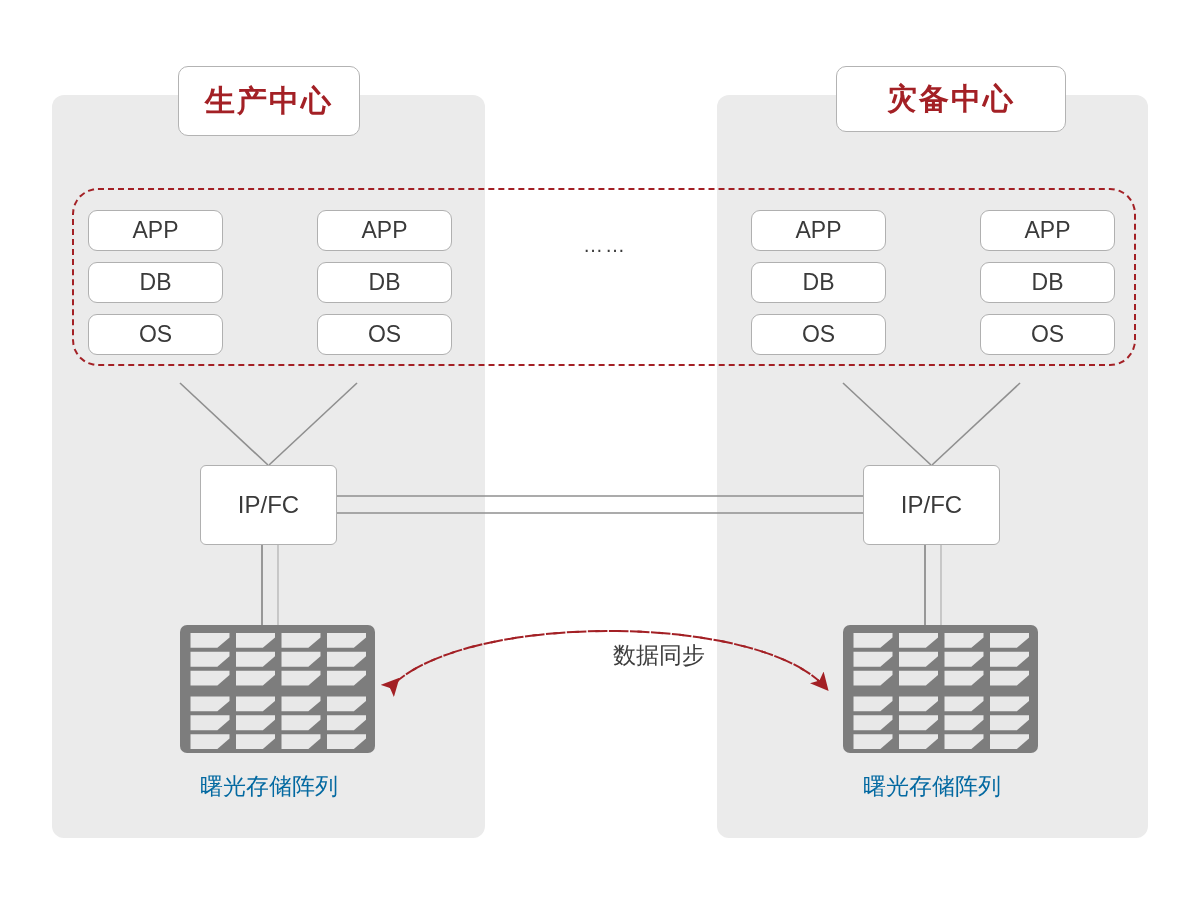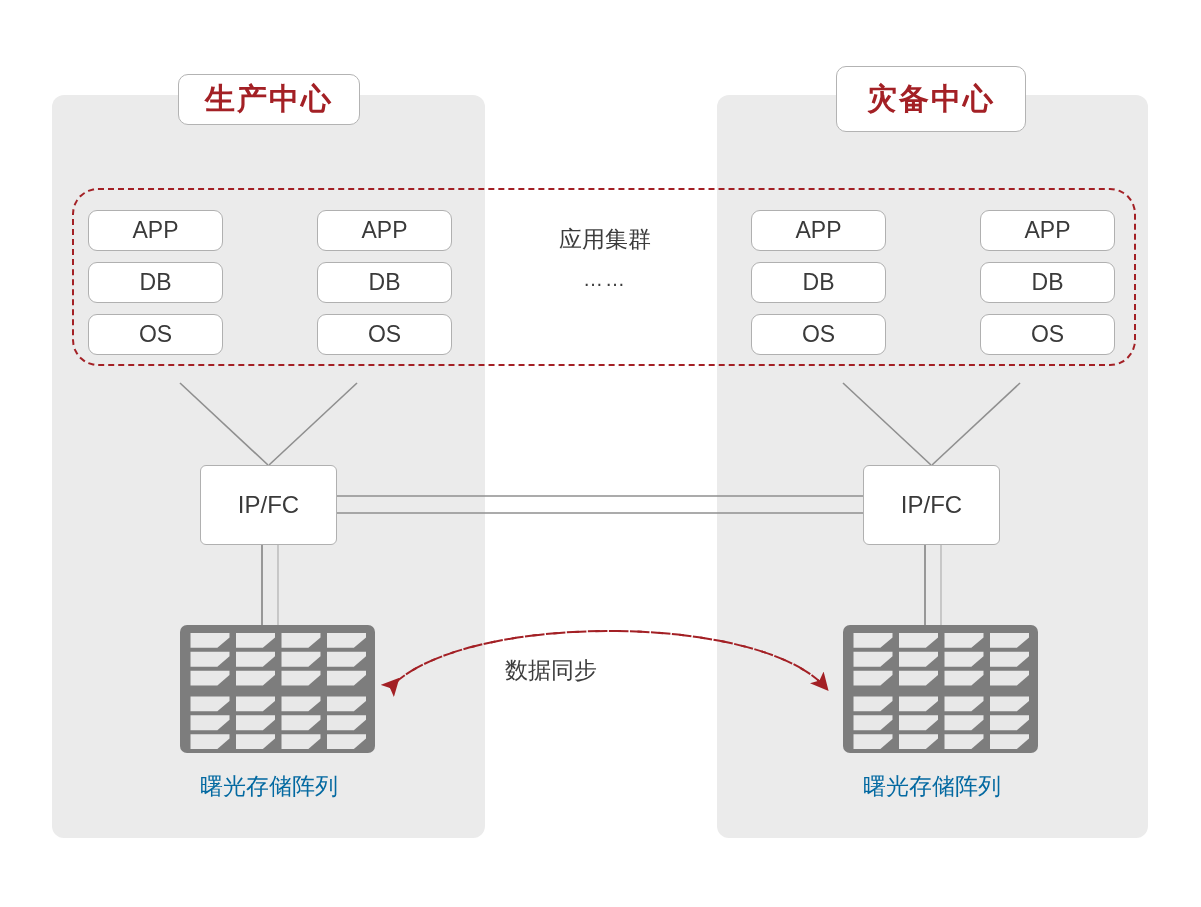--- a/index.html
+++ b/index.html
@@ -36,22 +36,22 @@
     display: flex;
     align-items: center;
     justify-content: center;
     color: #a32025;
     font-weight: bold;
     font-size: 30px;
     letter-spacing: 2px;
     box-sizing: border-box;
     z-index: 6;
   }
-  #title-left  { left: 178px; top: 74px; width: 182px; height: 51px; text-align: right; }
-  #title-right { left: 836px; top: 66px; width: 190px; height: 66px; }
+  #title-left  { left: 178px; top: 66px; width: 182px; height: 70px; text-align: right; }
+  #title-right { left: 836px; top: 66px; width: 230px; height: 66px; }
 
   
   #cluster-outline {
     position: absolute;
     left: 72px;
     top: 188px;
     width: 1064px;
     height: 178px;
     border: 2px dashed #a32025;
     border-radius: 26px;
@@ -158,25 +158,24 @@
     width: 1201px;
     height: 907px;
     z-index: 5;
     pointer-events: none;
   }
   #sync-label {
     position: absolute;
     left: 505px;
     top: 640px;
     width: 200px;
-    text-align: left;
+    text-align: right;
     font-size: 23px;
     color: #3c3c3c;
     z-index: 6;
-    margin-top: 15px;
   }
 </style>
 </head>
 <body>
 
 <div id="stage">
 
   <div class="site-panel" id="panel-left"></div>
   <div class="site-panel" id="panel-right"></div>
 
@@ -218,21 +217,20 @@
     <div class="node-box">DB</div>
     <div class="node-box">OS</div>
   </div>
   <div class="node-stack" id="stack-r2">
     <div class="node-box">APP</div>
     <div class="node-box">DB</div>
     <div class="node-box">OS</div>
   </div>
 
   <div id="cluster-caption">
-    <div>应用集群</div>
     <span class="dots">……</span>
   </div>
 
   <div class="ipfc-box" id="ipfc-left">IP/FC</div>
   <div class="ipfc-box" id="ipfc-right">IP/FC</div>
 
   <svg class="storage-array" id="array-left" viewBox="0 0 195 128">
     <g class="array-g-left">
         <rect x="0" y="0" width="195" height="128" rx="7" fill="#7d7d7d"></rect>
         <path d="M 10.5 8 L 49.5 8 L 49.5 12.45 L 37.35 22.833333333333336 L 10.5 22.833333333333336 Z" fill="#e8e8e8"></path>

